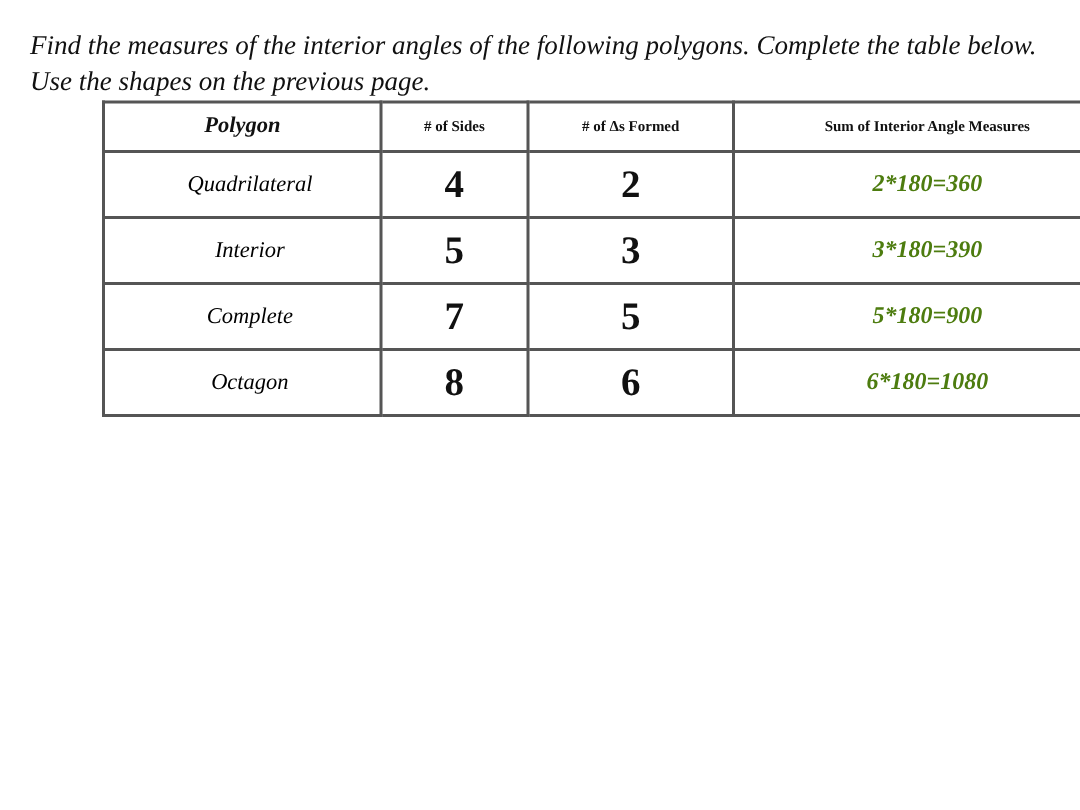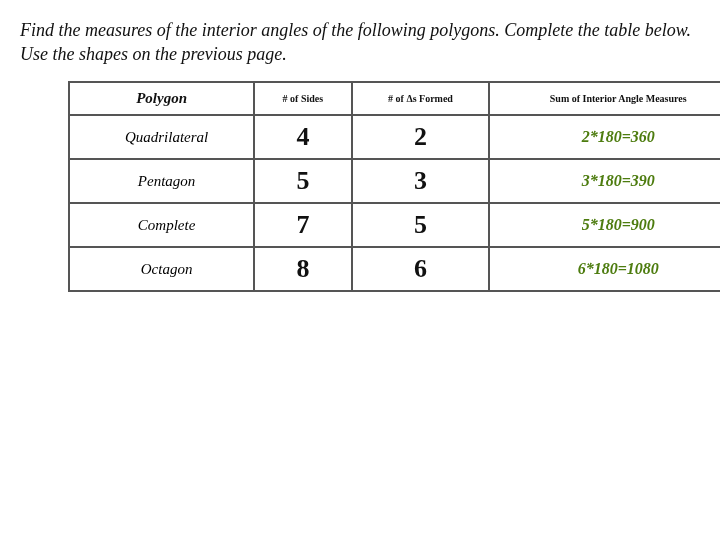--- a/index.html
+++ b/index.html
@@ -15,21 +15,20 @@
       font-family: Georgia, 'Times New Roman', serif;
       overflow: hidden;
     }
 
     .page-container {
       width: 720px;
       height: 540px;
       padding: 18px 20px 10px 20px;
       display: flex;
       flex-direction: column;
-      gap: 14px;
     }
 
     .instruction-text {
       font-size: 18px;
       font-style: italic;
       color: #111;
       line-height: 1.35;
     }
 
     .table-wrapper {
@@ -112,21 +111,21 @@
         </tr>
       </thead>
       <tbody id="table-body">
       <tr>
             <td class="polygon-name">Quadrilateral</td>
             <td class="value-cell">4</td>
             <td class="value-cell">2</td>
             <td class="formula-cell">2*180=360</td>
           </tr>
           <tr>
-            <td class="polygon-name">Pentagon</td>
+            <td class="polygon-name">Interior</td>
             <td class="value-cell">5</td>
             <td class="value-cell">3</td>
             <td class="formula-cell">3*180=390</td>
           </tr>
           <tr>
             <td class="polygon-name">Complete</td>
             <td class="value-cell">7</td>
             <td class="value-cell">5</td>
             <td class="formula-cell">5*180=900</td>
           </tr>

